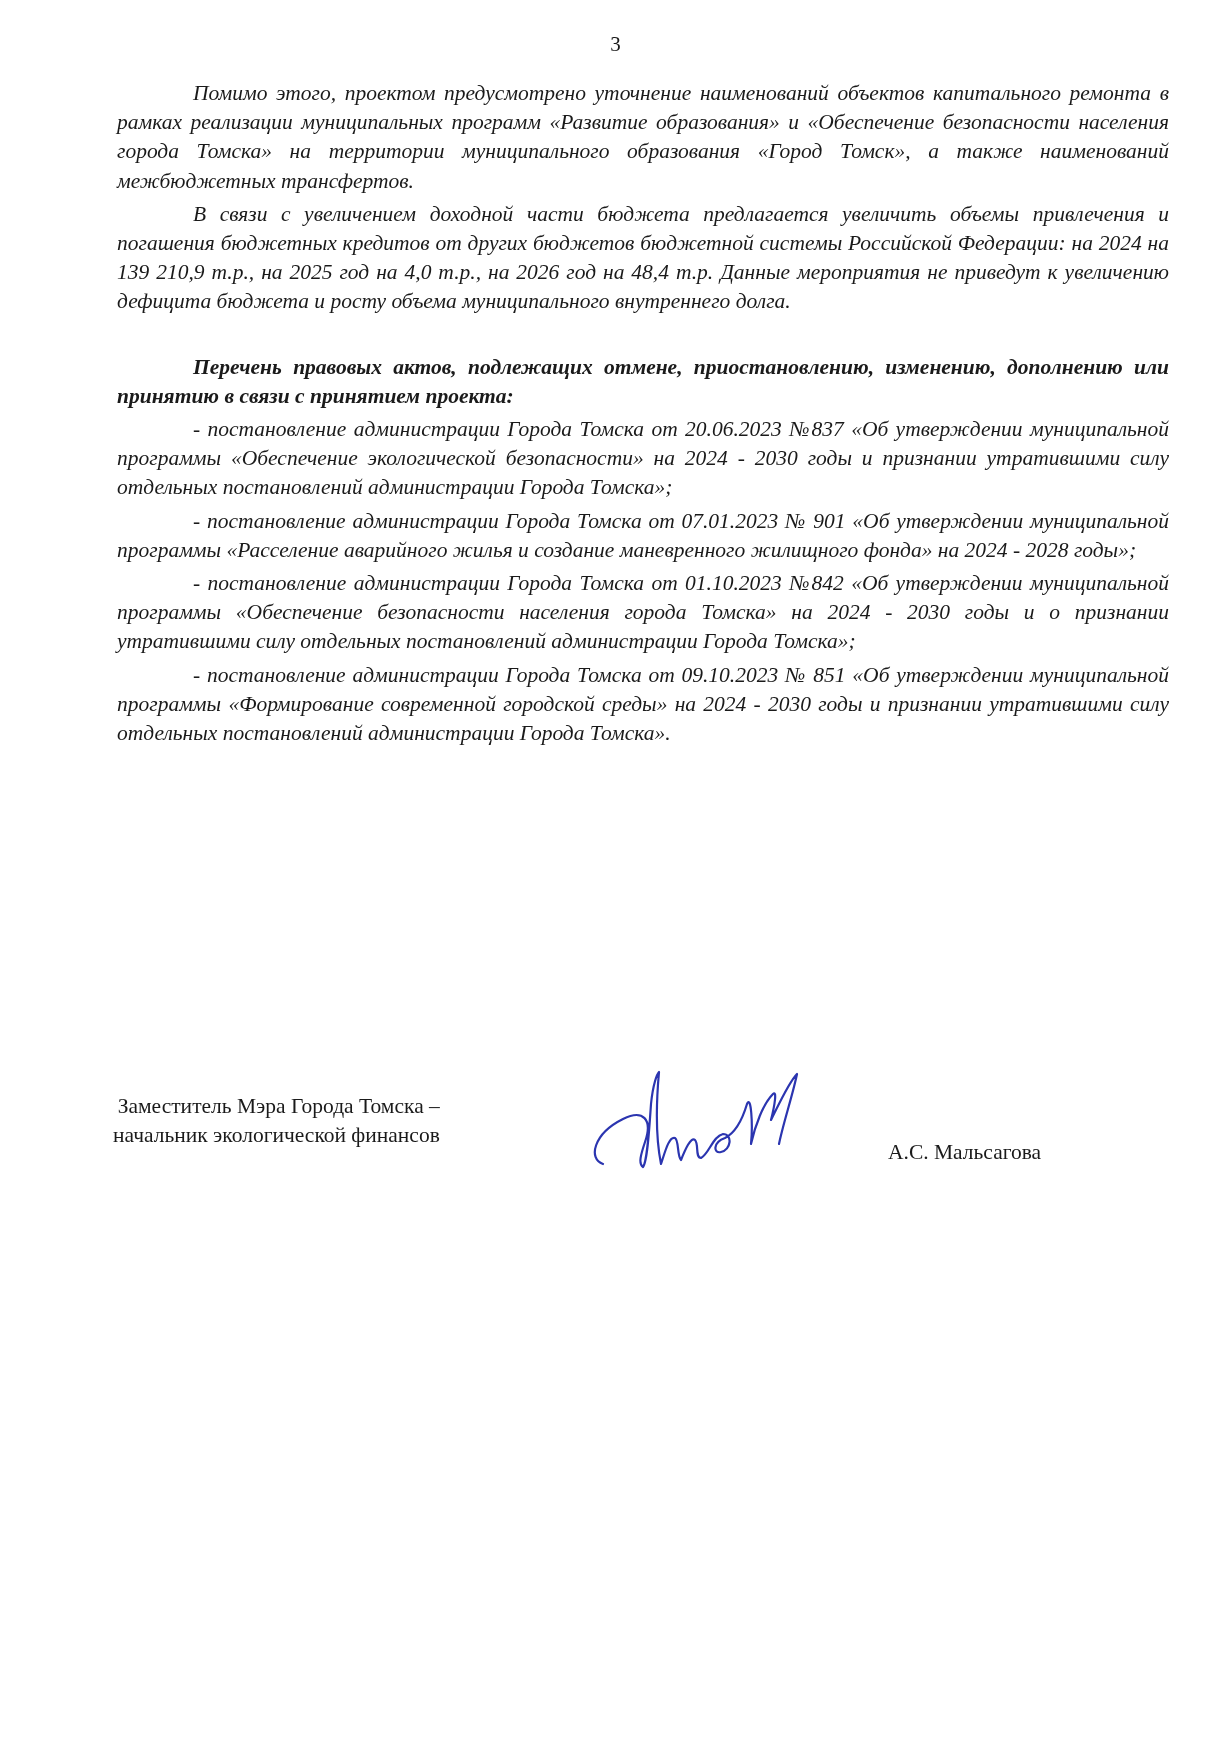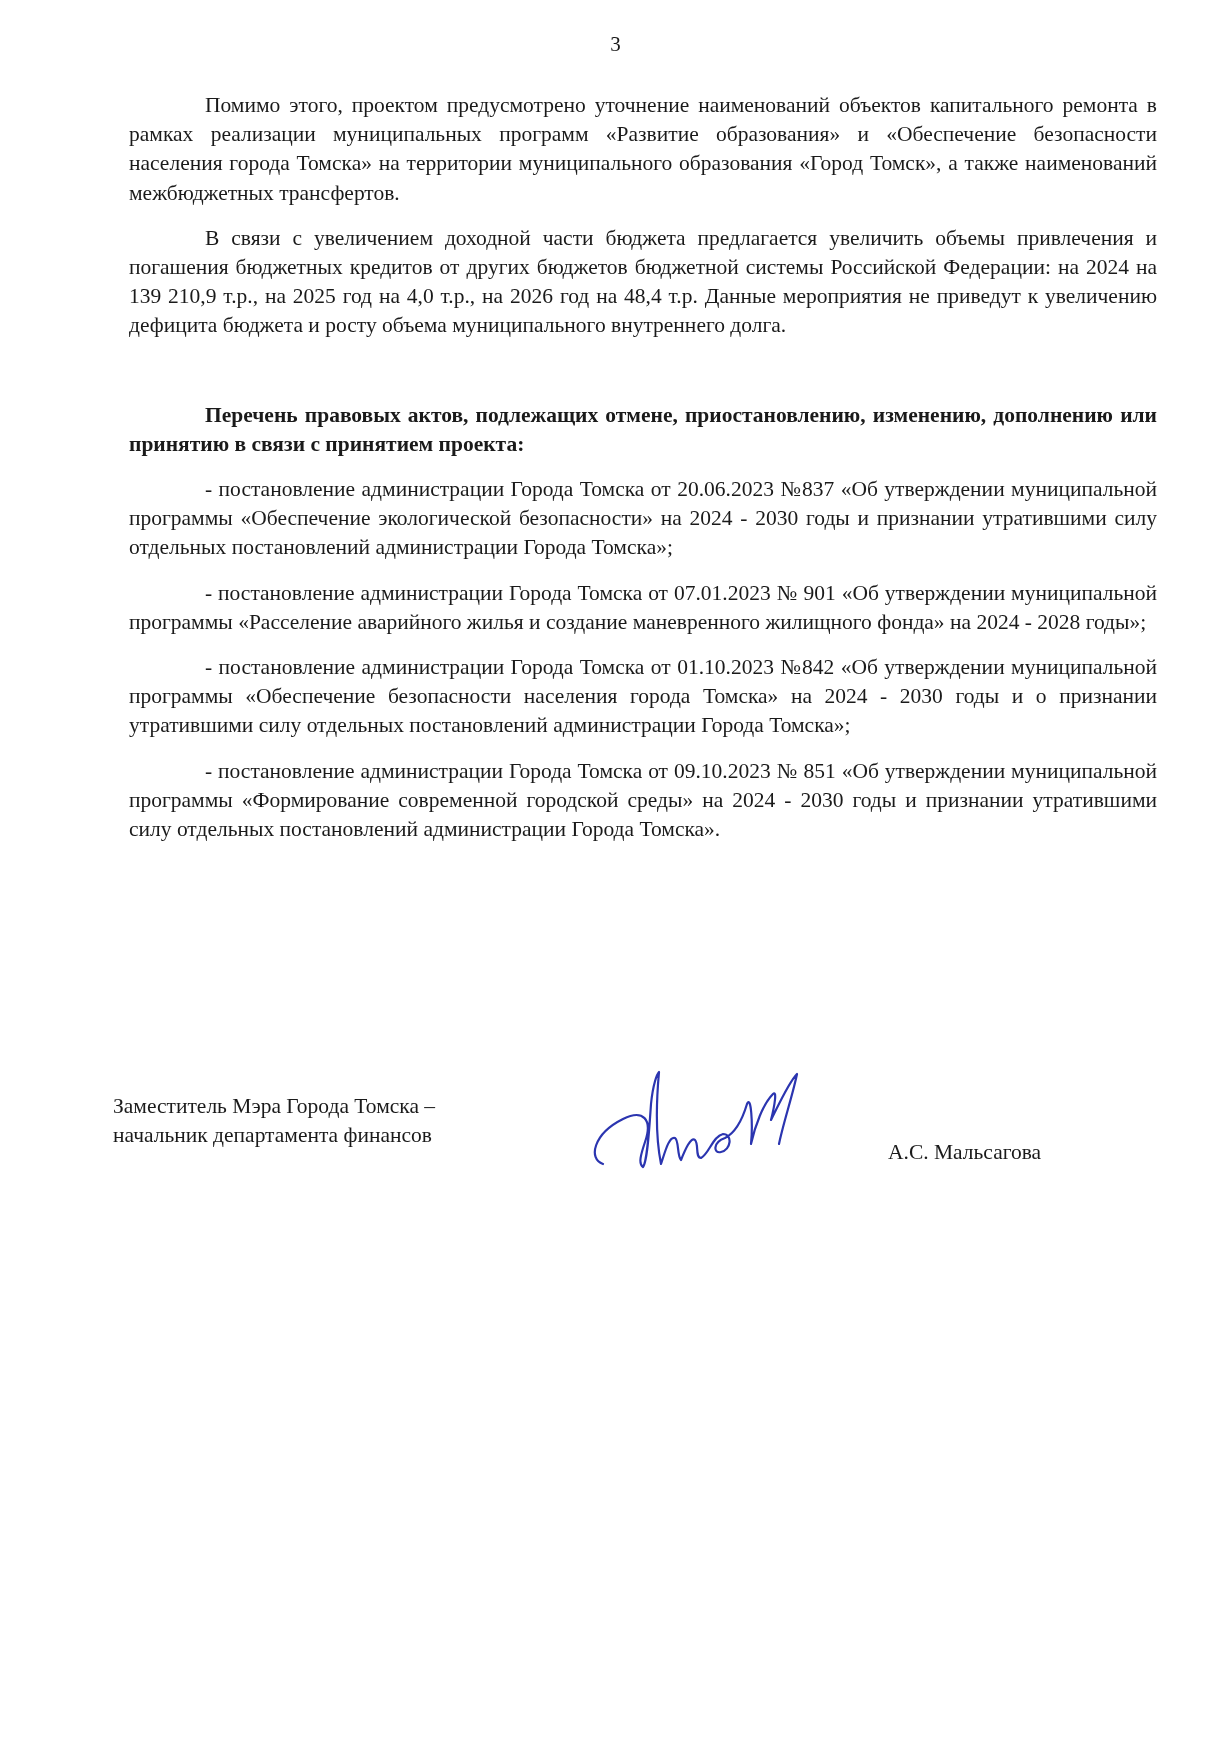--- a/index.html
+++ b/index.html
@@ -10,28 +10,28 @@
     font-family: "Liberation Serif", serif;
   }
   .page-number {
     position: absolute; top: 32px; left: 0; width: 1231px; text-align: center;
     font-size: 21px;
   }
   .body-text {
     position: absolute; left: 113px; top: 75px; width: 1060px;
     font-size: 21.5px; line-height: 29.2px; text-align: justify;
   }
-  .body-text p { margin: 16px; text-indent: 76px; }
+  .body-text p { margin: 4px; text-indent: 76px; font-style: italic; }
   .gap { height: 28px; }
   .bold { font-weight: bold; }
   .signature-block {
     position: absolute; left: 113px; top: 1080px; width: 1060px; height: 110px;
     font-size: 21.5px; line-height: 29px;
   }
-  .sig-title { position: absolute; left: 0; top: 12px; }
+  .sig-title { position: absolute; left: 0; top: 12px; text-align: right; }
   .sig-name { position: absolute; left: 775px; top: 26px; margin-top: 32px; }
   .sig-mark { position: absolute; left: 470px; top: -16px; width: 260px; height: 120px; }
 </style>
 </head>
 <body>
 
 <div class="page">
   <div class="page-number">3</div>
 
   <div class="body-text">
@@ -41,20 +41,20 @@
     <p class="bold">Перечень правовых актов, подлежащих отмене, приостановлению, изменению, дополнению или принятию в связи с принятием проекта:</p>
     <p>- постановление администрации Города Томска от 20.06.2023 №837 «Об утверждении муниципальной программы «Обеспечение экологической безопасности» на 2024 - 2030 годы и признании утратившими силу отдельных постановлений администрации Города Томска»;</p>
     <p>- постановление администрации Города Томска от 07.01.2023 № 901 «Об утверждении муниципальной программы «Расселение аварийного жилья и создание маневренного жилищного фонда» на 2024 - 2028 годы»;</p>
     <p>- постановление администрации Города Томска от 01.10.2023 №842 «Об утверждении муниципальной программы «Обеспечение безопасности населения города Томска» на 2024 - 2030 годы и о признании утратившими силу отдельных постановлений администрации Города Томска»;</p>
     <p>- постановление администрации Города Томска от 09.10.2023 № 851 «Об утверждении муниципальной программы «Формирование современной городской среды» на 2024 - 2030 годы и признании утратившими силу отдельных постановлений администрации Города Томска».</p>
   </div>
 
   <div class="signature-block">
     <div class="sig-title">
       <div>Заместитель Мэра Города Томска –</div>
-      <div>начальник департамента финансов</div>
+      <div>начальник экологической финансов</div>
     </div>
     <svg class="sig-mark" viewBox="0 0 260 120">
       <path d="M20 100 C 5 95, 10 70, 40 55 C 60 45, 70 55, 62 78 C 58 90, 55 100, 60 103 C 64 98, 66 70, 68 40 C 70 20, 74 10, 76 8 C 74 30, 72 70, 78 100 C 82 88, 86 72, 92 74 C 96 76, 94 92, 98 96 C 102 86, 108 72, 112 76 C 116 80, 112 94, 118 94 C 126 90, 130 72, 140 70 C 150 70, 148 86, 138 88 C 130 90, 130 78, 142 74 C 150 70, 158 60, 164 40 C 168 30, 170 60, 168 80 C 172 62, 180 40, 190 30 C 194 26, 192 40, 188 56 C 196 40, 206 18, 214 10 C 210 30, 200 60, 196 80" fill="none" stroke="#2b35b0" stroke-width="2.2" stroke-linecap="round" stroke-linejoin="round"></path>
     </svg>
     <div class="sig-name">А.С. Мальсагова</div>
   </div>
 </div>
 
 </body></html>

